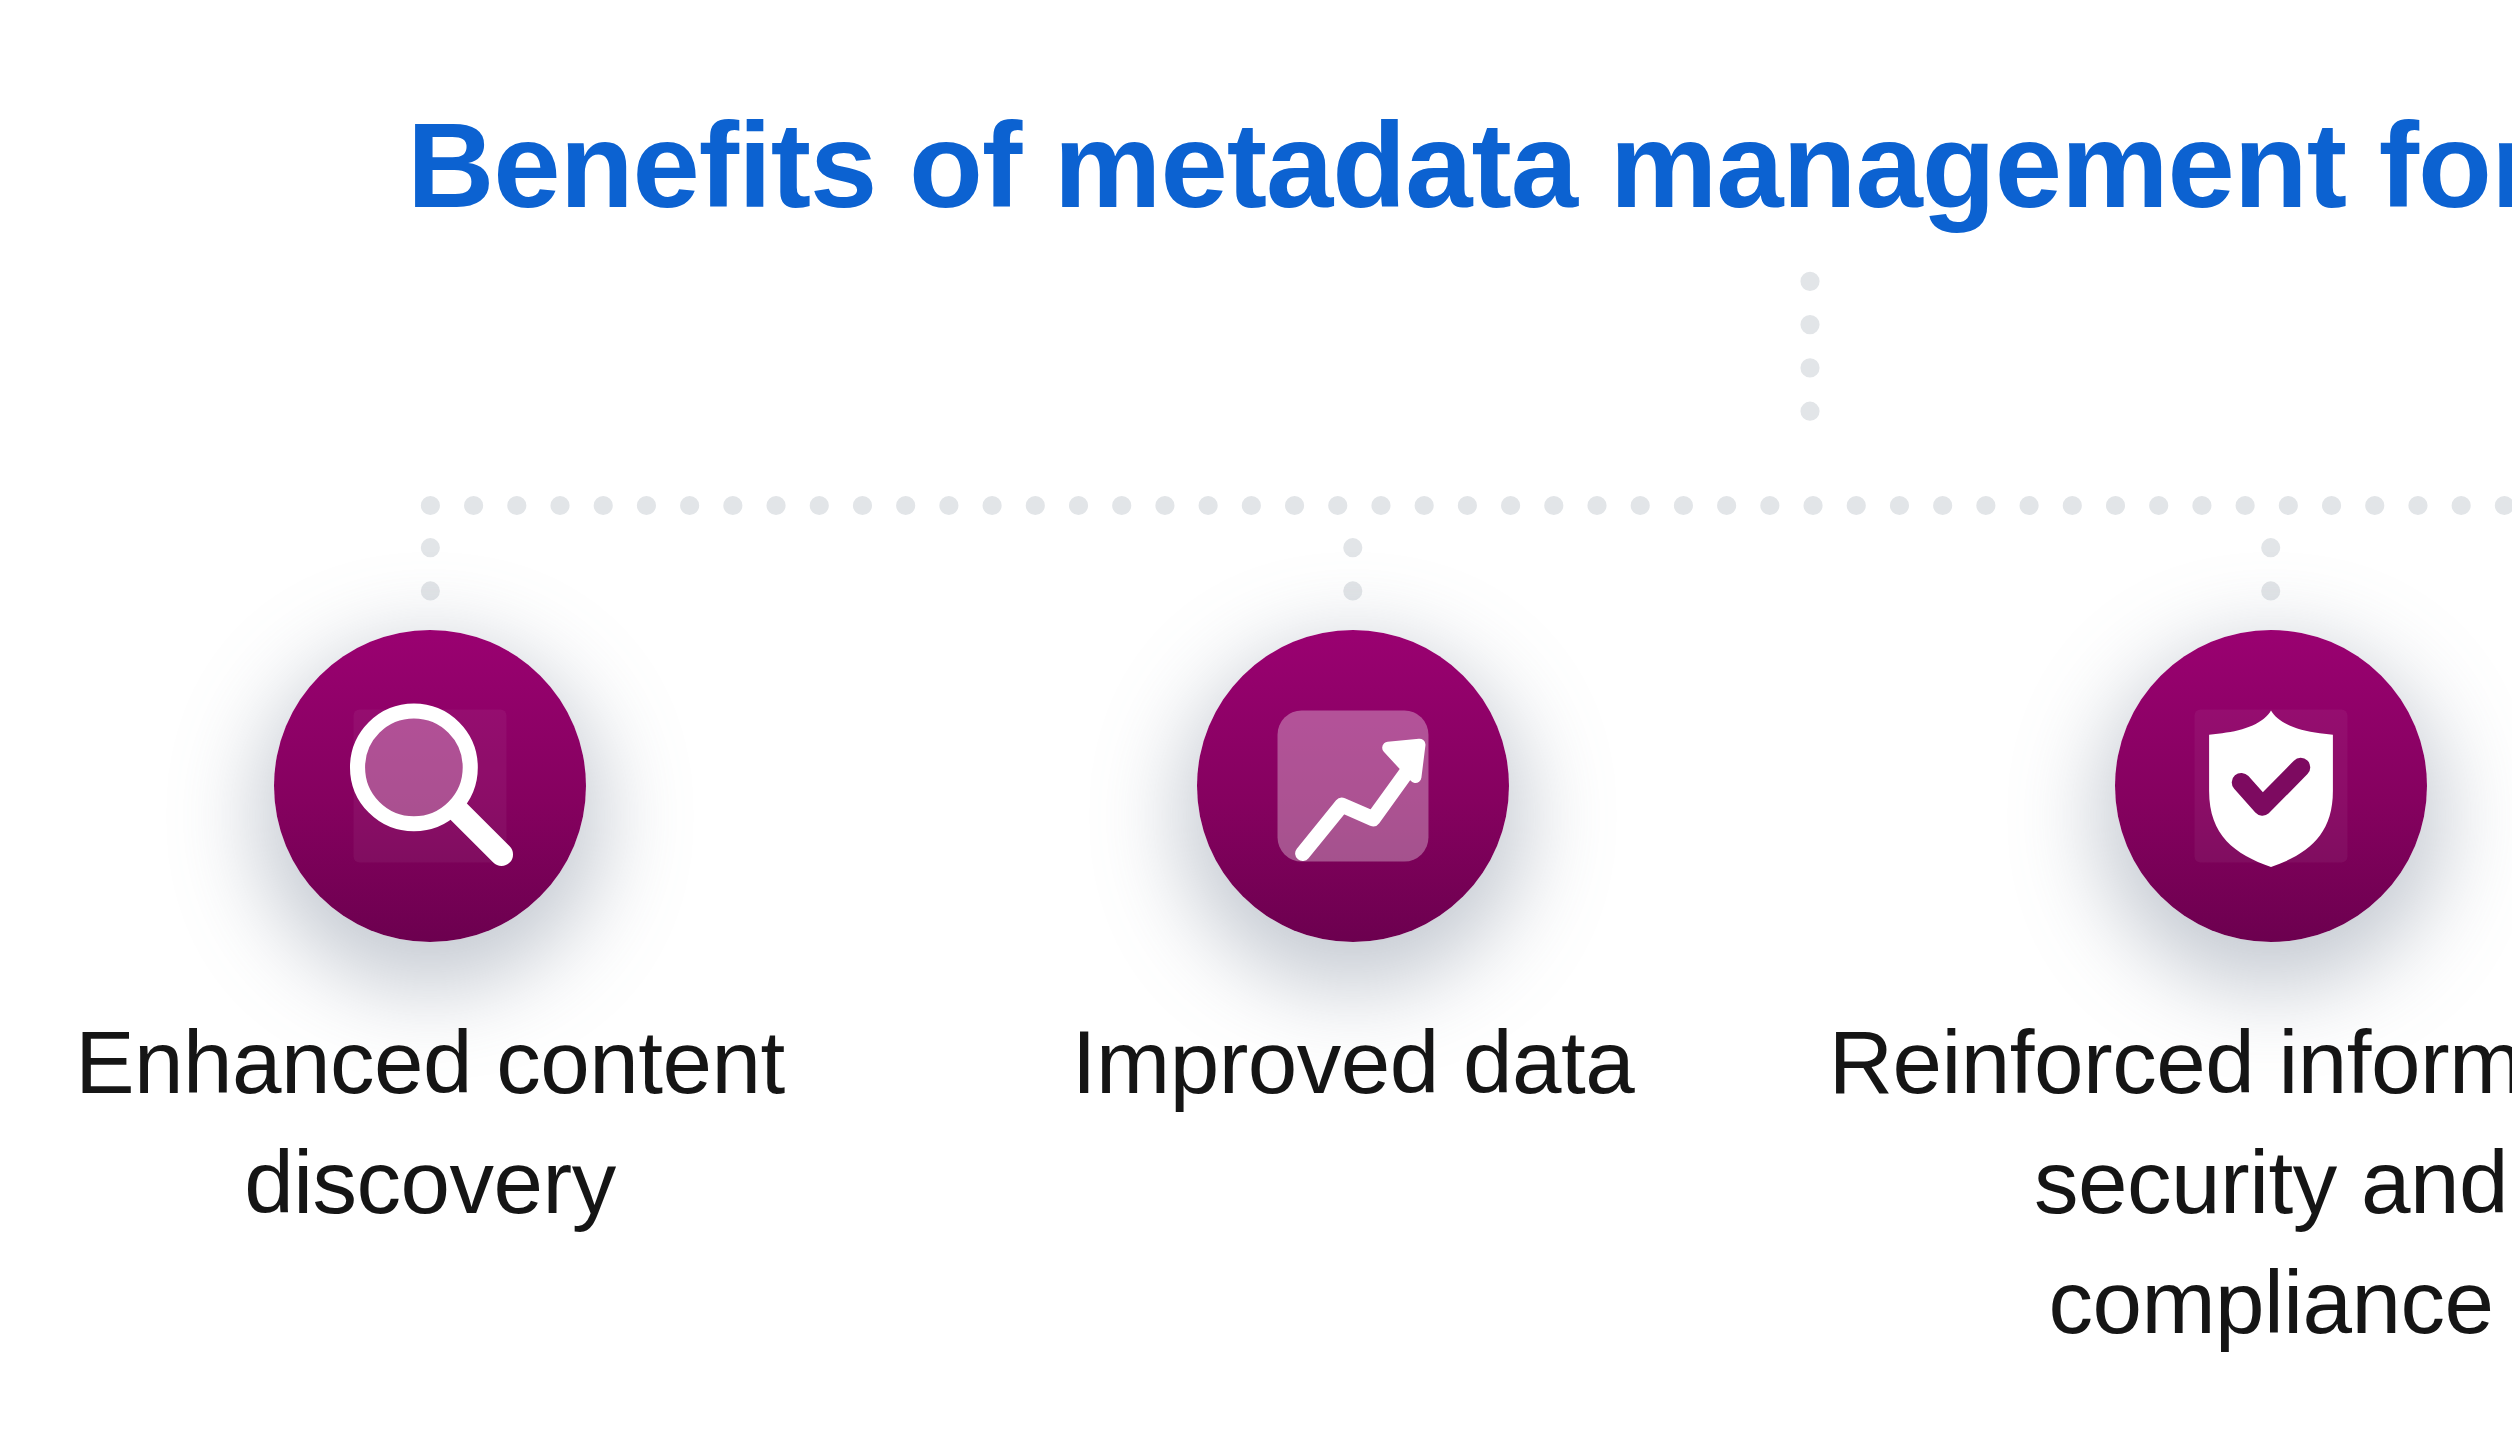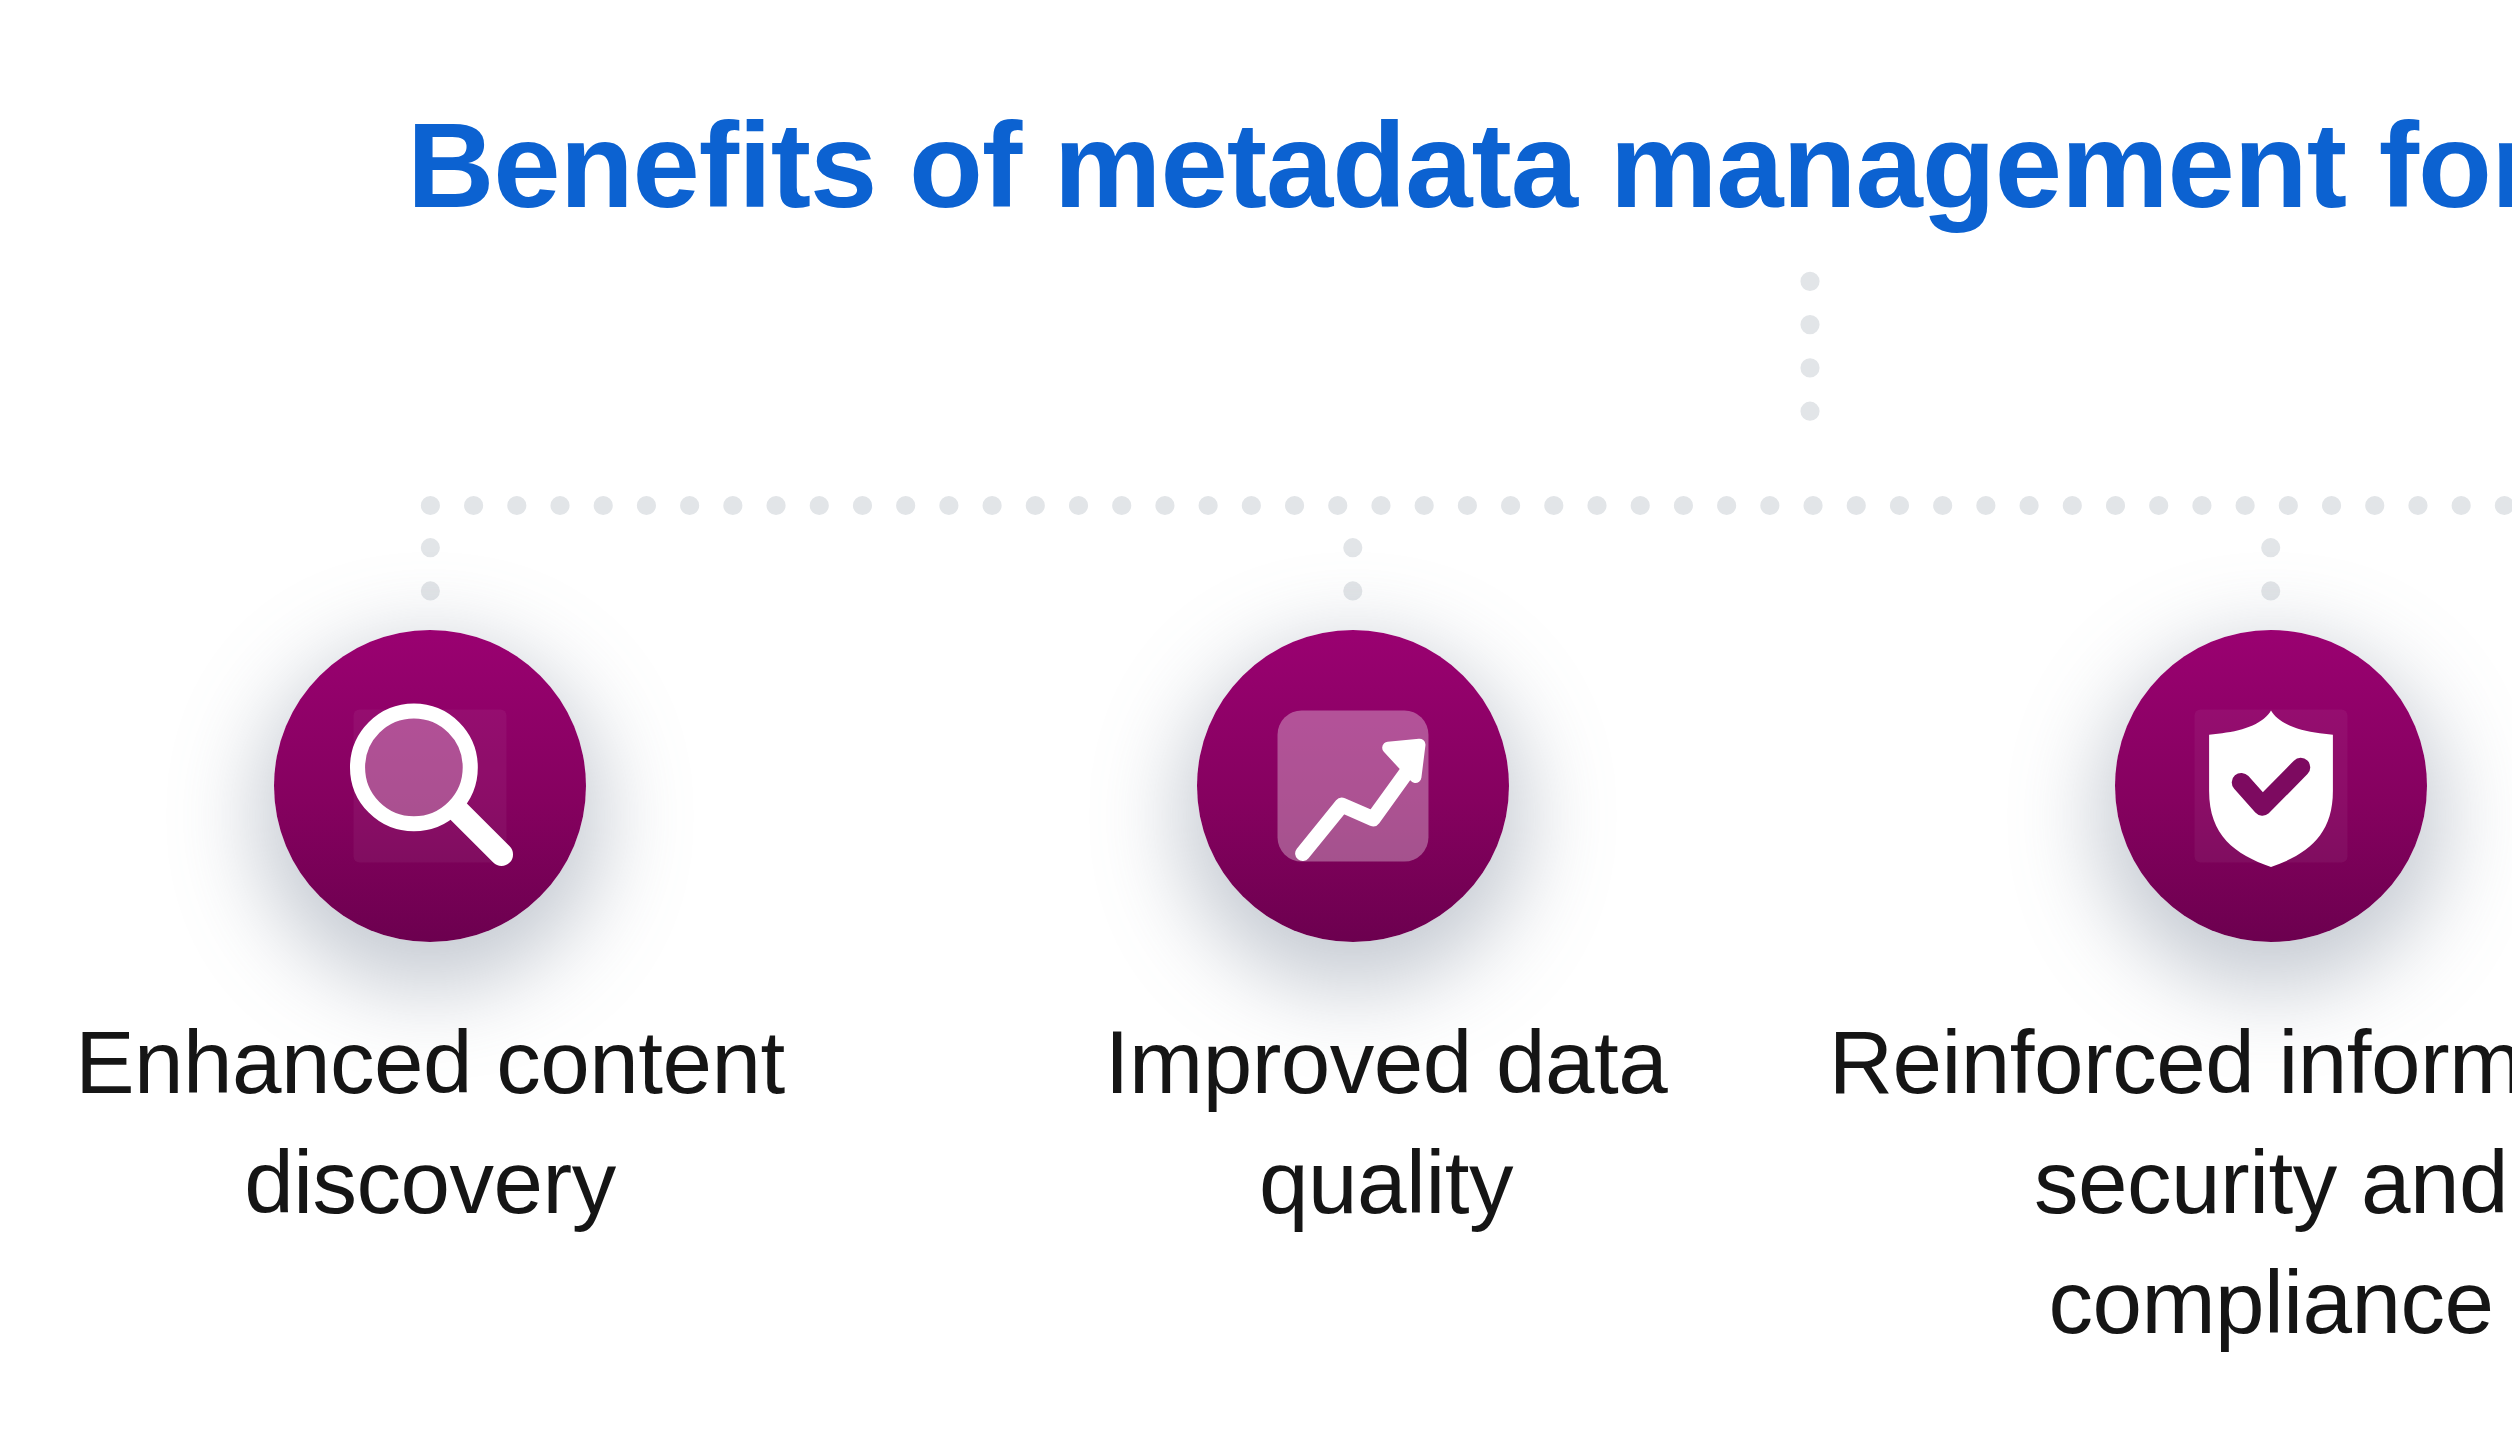--- a/index.html
+++ b/index.html
@@ -63,21 +63,21 @@
     text-align: center;
     font-size: 89px;
     line-height: 120px;
     font-weight: 400;
     color: #151515;
     letter-spacing: -0.5px;
     pointer-events: none;
   }
   .label span { display: block; white-space: nowrap; }
   .c1 .label { left: -148px; }   
-  .c2 .label { left: 808px; }   
+  .c2 .label { left: 775px; }   
   .c3 .label { left: 1693px; }   
 </style>
 </head>
 <body>
 
 <div class="stage">
 
   <div class="title">Benefits of metadata management for enterprises</div>
 
   <svg class="connectors" viewBox="0 0 7200 2894" aria-hidden="true">
@@ -107,21 +107,20 @@
   <div class="column c2">
     <div class="icon-circle">
       <svg width="312" height="312" viewBox="0 0 620 620">
         <rect x="160" y="160" width="300" height="300" rx="48" fill="rgba(255,255,255,0.32)"></rect>
         <path d="M210 444 L288 348 L350 375 L420 278" fill="none" stroke="#ffffff" stroke-width="30" stroke-linecap="round" stroke-linejoin="round"></path>
         <path d="M380 234 L442 228 L434 292 Z" fill="#ffffff" stroke="#ffffff" stroke-width="24" stroke-linejoin="round"></path>
       </svg>
     </div>
     <div class="label">
       <span>Improved data</span>
-      <span>quality</span>
       <span></span>
     </div>
   </div>
 
   <div class="column c3">
     <div class="icon-circle">
       <svg width="312" height="312" viewBox="0 0 620 620">
         <rect x="158" y="158" width="304" height="304" rx="12" fill="rgba(255,255,255,0.05)"></rect>
         <path d="M310 160 C 297 184 258 200 213 205 L 187 208 L 187 320 C 187 408 238 446 310 471 C 382 446 433 408 433 320 L 433 208 L 407 205 C 362 200 323 184 310 160 Z" fill="#ffffff"></path>
         <path d="M251 303 L293 350 L369 273" fill="none" stroke="#7d0a60" stroke-width="38" stroke-linecap="round" stroke-linejoin="round"></path>

